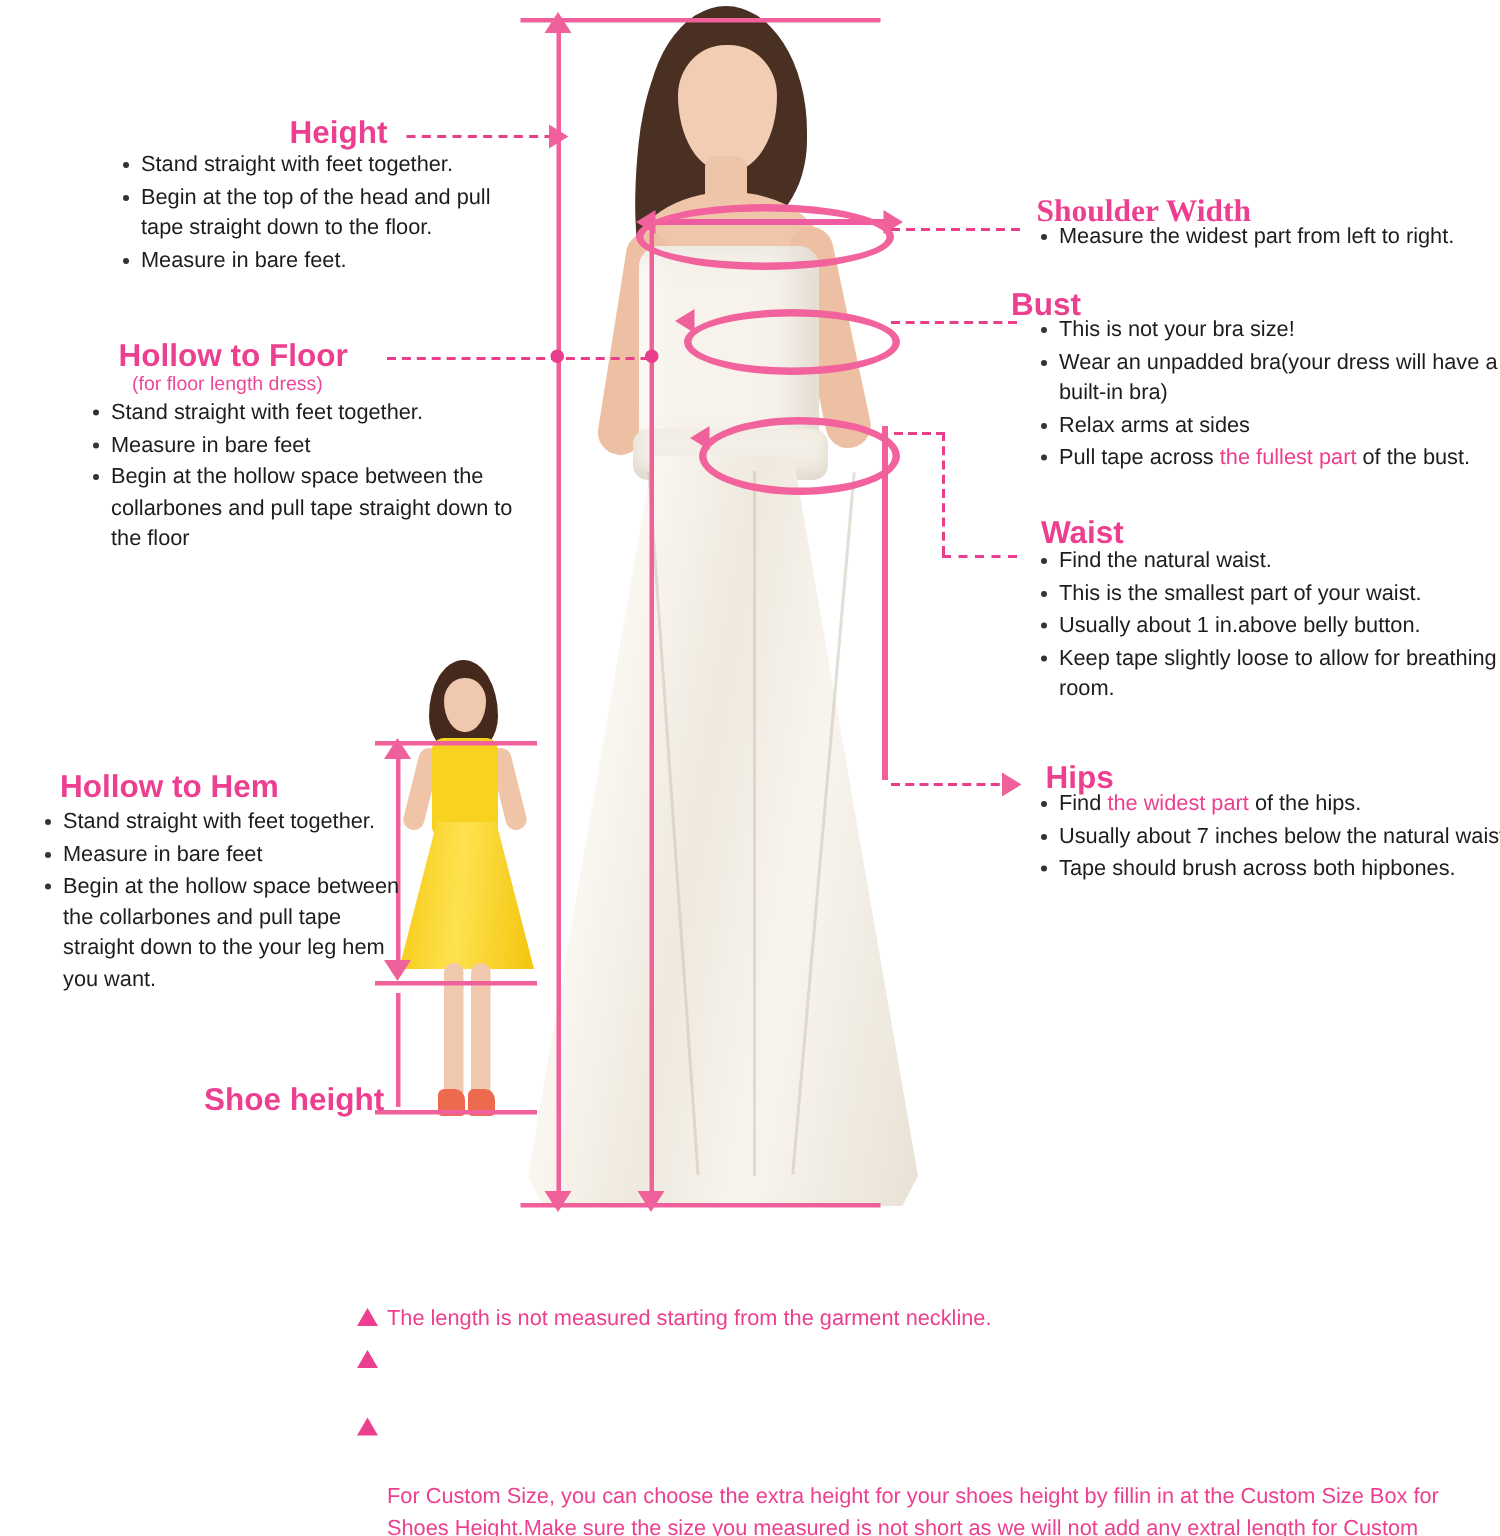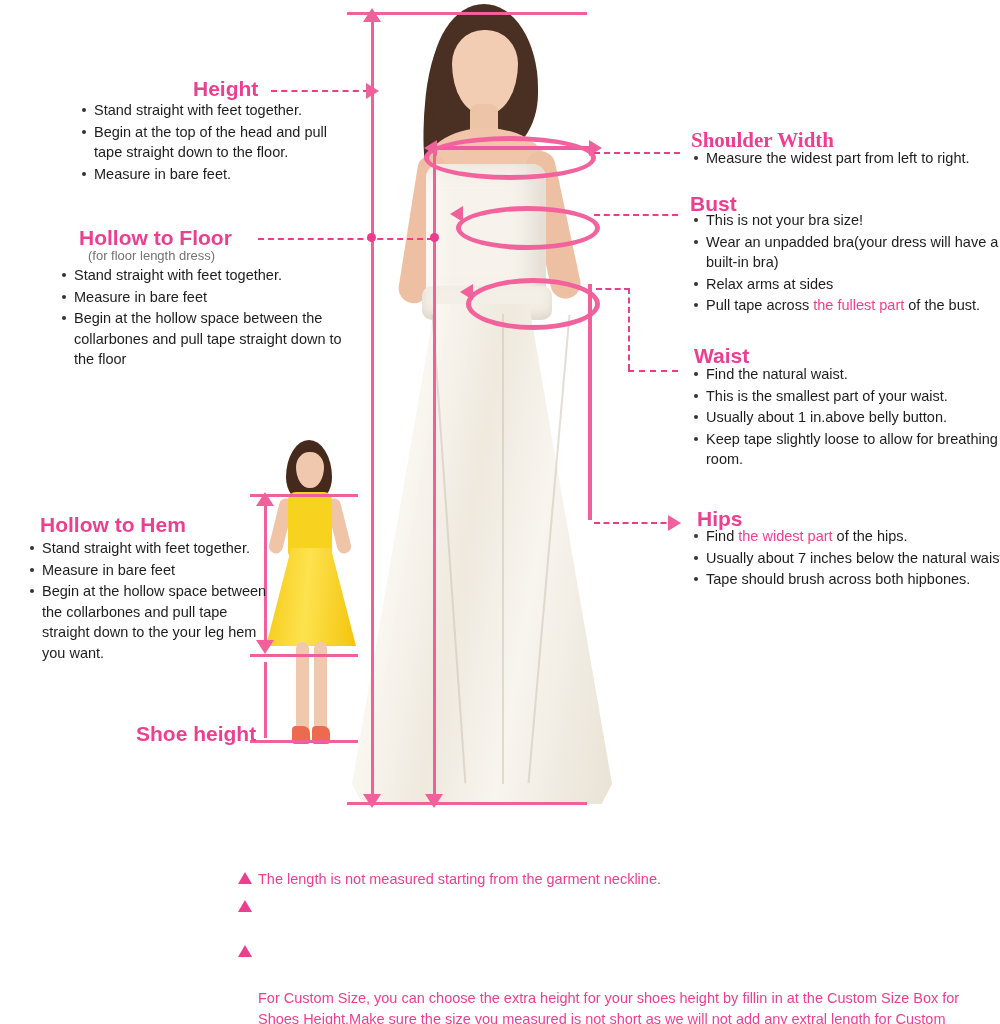--- a/index.html
+++ b/index.html
@@ -124,21 +124,21 @@
   .band{
     position:absolute;border:5px solid #f2639e;border-radius:50%;
     background:transparent;
   }
   .dot{position:absolute;width:9px;height:9px;border-radius:50%;background:#e83e8c;}
 
   
   .head{
     position:absolute;color:#ec3f8f;font-weight:bold;font-size:21px;white-space:nowrap;
   }
-  .sub{position:absolute;color:#737373;font-size:13px;white-space:nowrap;}
+  .sub{position:absolute;color:#ec4899;font-size:13px;white-space:nowrap;}
   ul.bul{position:absolute;margin:0;padding:0 0 0 16px;list-style:none;}
   ul.bul li{
     position:relative;font-size:14.5px;line-height:20.5px;color:#1d1d1d;margin-bottom:1px;
   }
   ul.bul li::before{
     content:"";position:absolute;left:-12px;top:8px;width:4px;height:4px;border-radius:50%;
     background:#333;
   }
   .pinktext{color:#ec3f8f;}
 
@@ -249,21 +249,21 @@
     <li>Begin at the hollow space between the collarbones and pull tape straight down to the your leg hem  you want.</li>
   </ul>
 
   <div class="head" style="left:136px;top:722px;">Shoe height</div>
 
   <div class="head" style="left:691px;top:128px;font-family:Liberation Serif, serif;">Shoulder Width</div>
   <ul class="bul" style="left:690px;top:148px;width:300px;">
     <li>Measure the widest part from left to right.</li>
   </ul>
 
-  <div class="head" style="left:690px;top:192px;text-align:right;">Bust</div>
+  <div class="head" style="left:674px;top:192px;text-align:right;">Bust</div>
   <ul class="bul" style="left:690px;top:210px;width:300px;">
     <li>This is not your bra size!</li>
     <li>Wear an unpadded bra(your dress will have a built-in bra)</li>
     <li>Relax arms at sides</li>
     <li>Pull tape across <span class="pinktext">the fullest part</span> of the bust.</li>
   </ul>
 
   <div class="head" style="left:694px;top:344px;">Waist</div>
   <ul class="bul" style="left:690px;top:364px;width:300px;">
     <li>Find the natural waist.</li>

